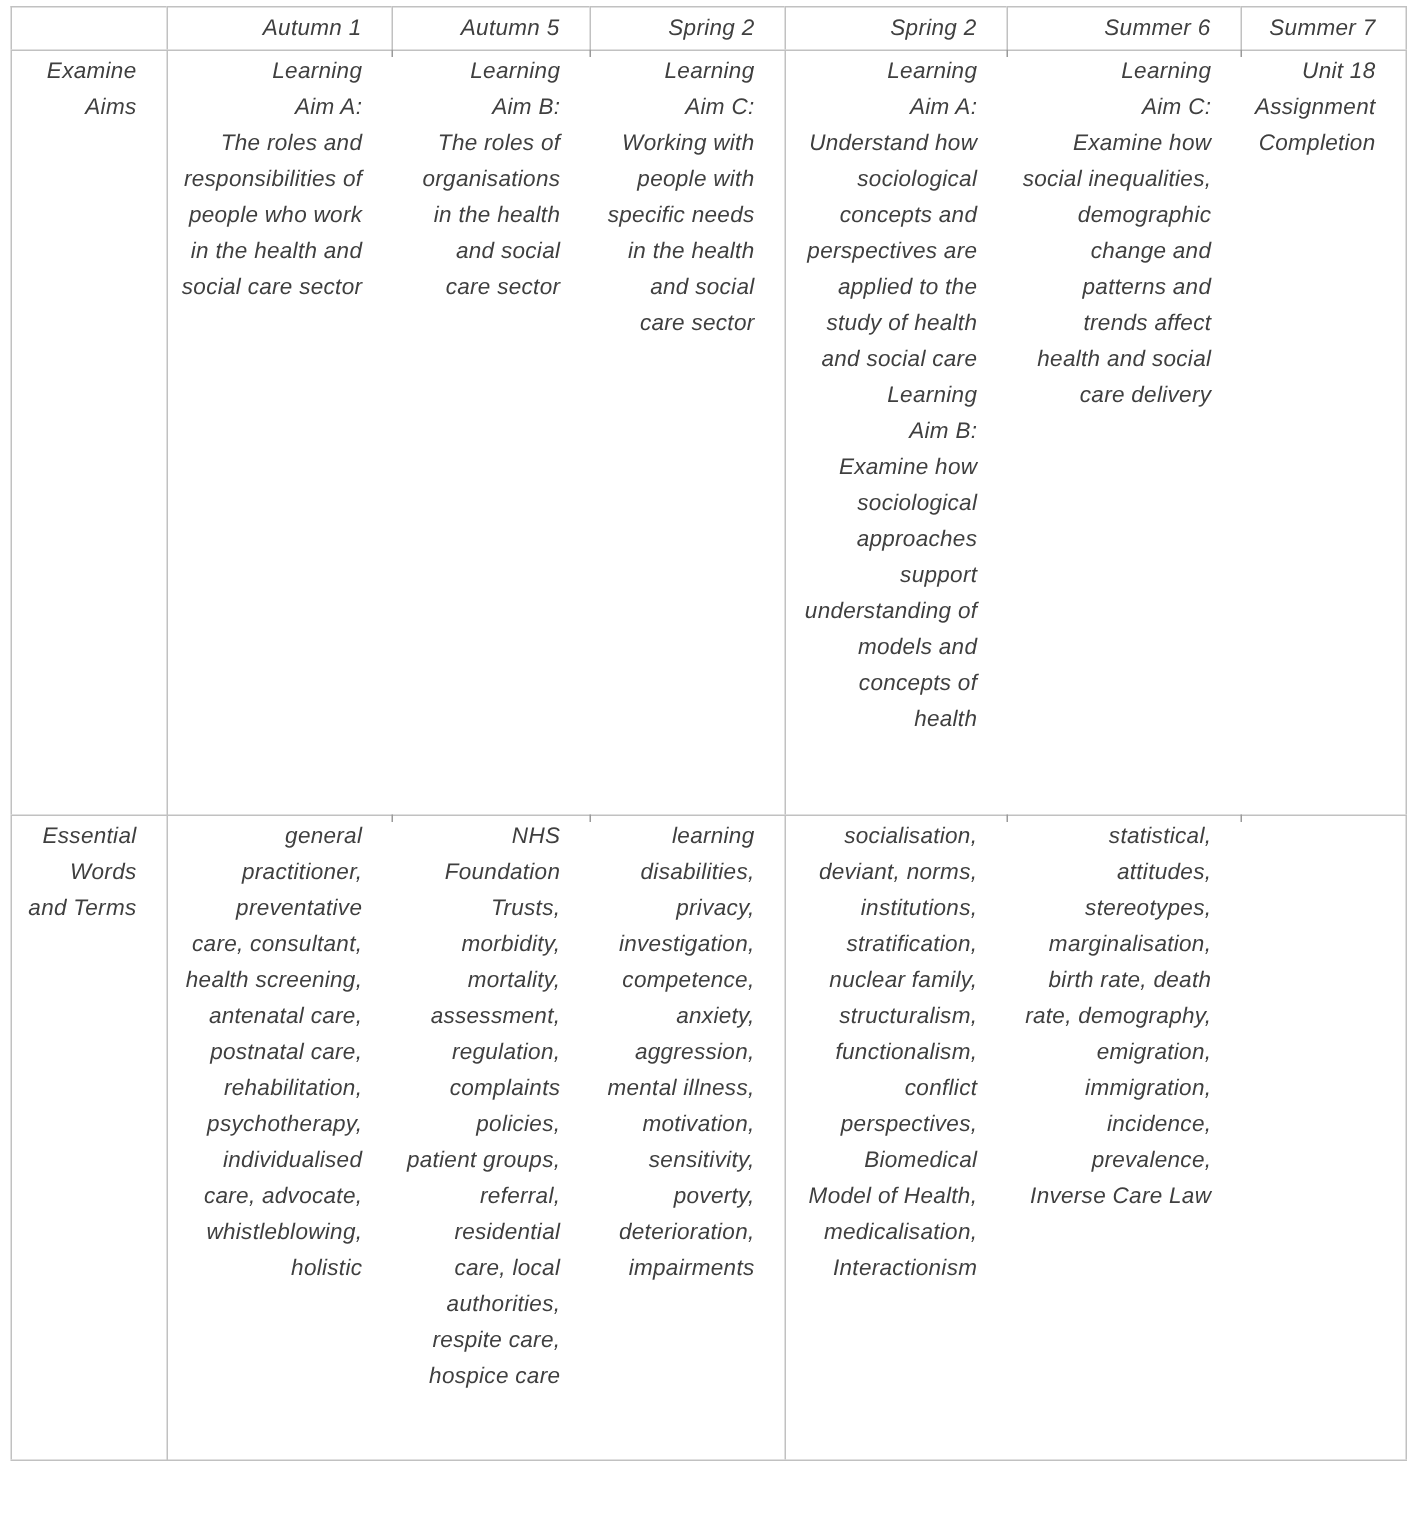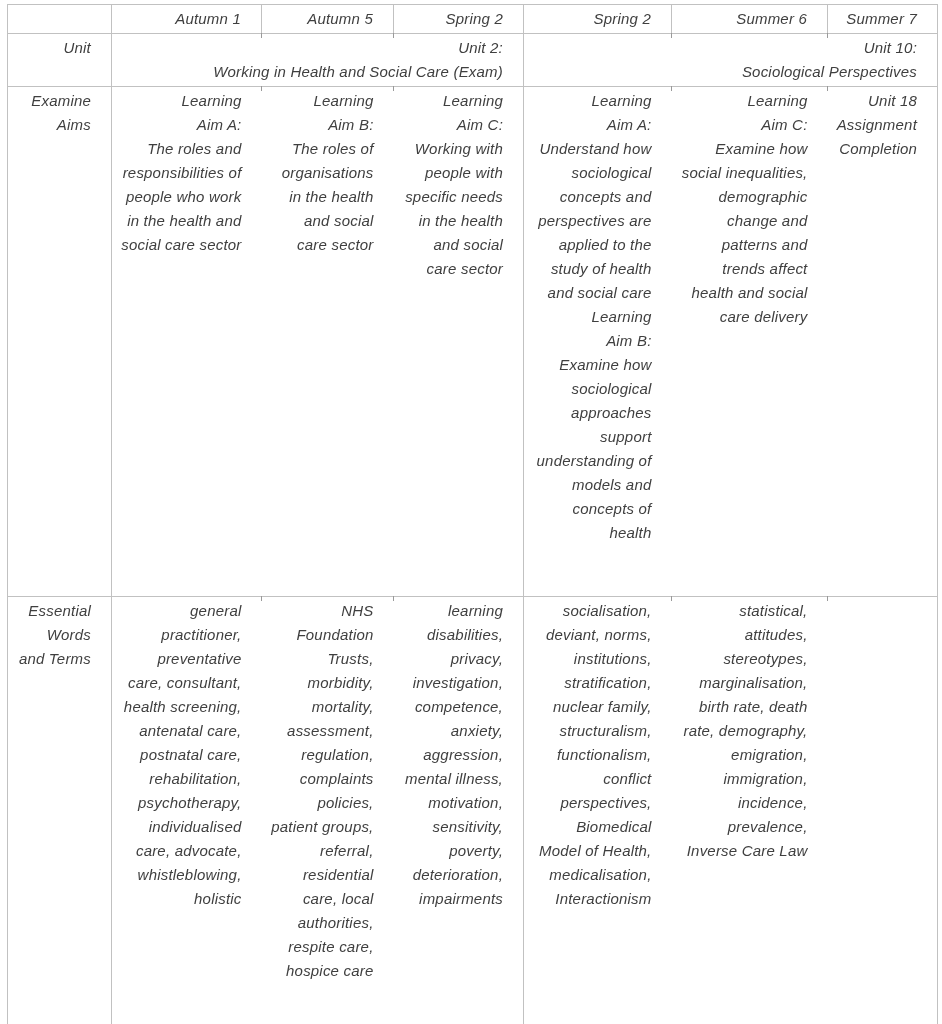--- a/index.html
+++ b/index.html
@@ -93,27 +93,20 @@
         <th></th>
         <th>Autumn 1</th>
         <th>Autumn 5</th>
         <th>Spring 2</th>
         <th>Spring 2</th>
         <th>Summer 6</th>
         <th>Summer 7</th>
       </tr>
     </thead>
     <tbody>
-      <tr class="row-unit">
-        <td class="rowhead">Unit</td>
-        <td colspan="3"><span>Unit 2:
-Working in Health and Social Care (Exam)</span><i class="grid-tick" style="left:149px"></i><i class="grid-tick" style="left:281px"></i></td>
-        <td colspan="3" class="vleft"><span>Unit 10:
-Sociological Perspectives</span><i class="grid-tick" style="left:147px"></i><i class="grid-tick" style="left:303px"></i></td>
-      </tr>
       <tr class="row-aims">
         <td class="rowhead">Examine Aims</td>
         <td>Learning
 Aim A:
 The roles and responsibilities of people who work in the health and social care sector</td>
         <td class="tick">Learning
 Aim B:
 The roles of organisations in the health and social care sector</td>
         <td class="tick">Learning
 Aim C:

